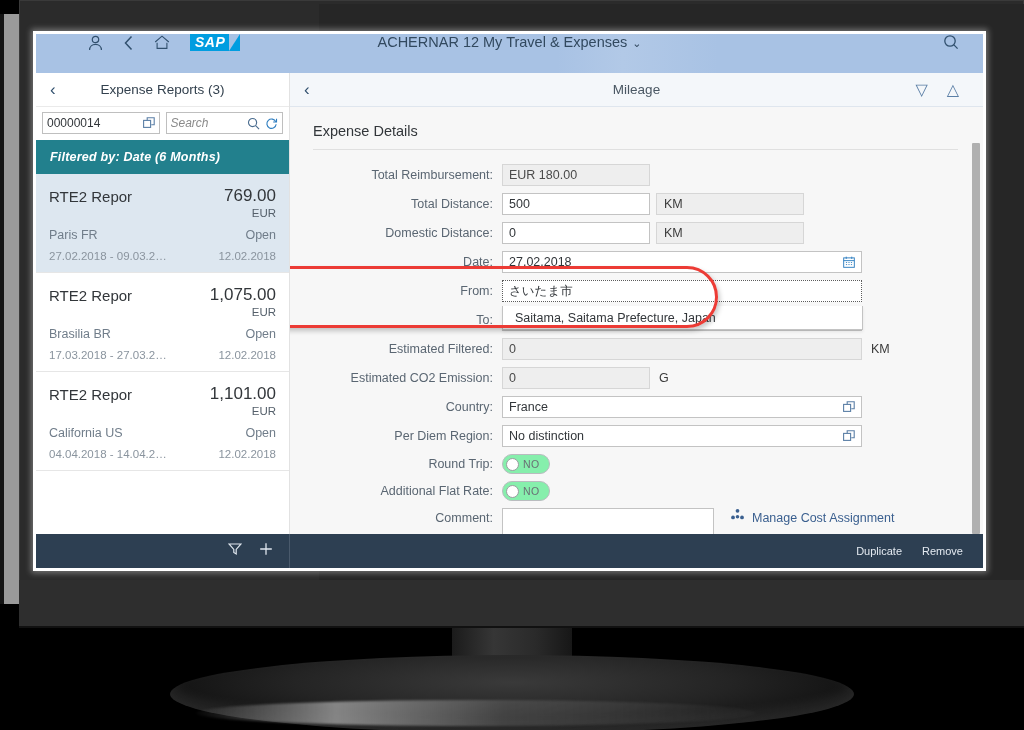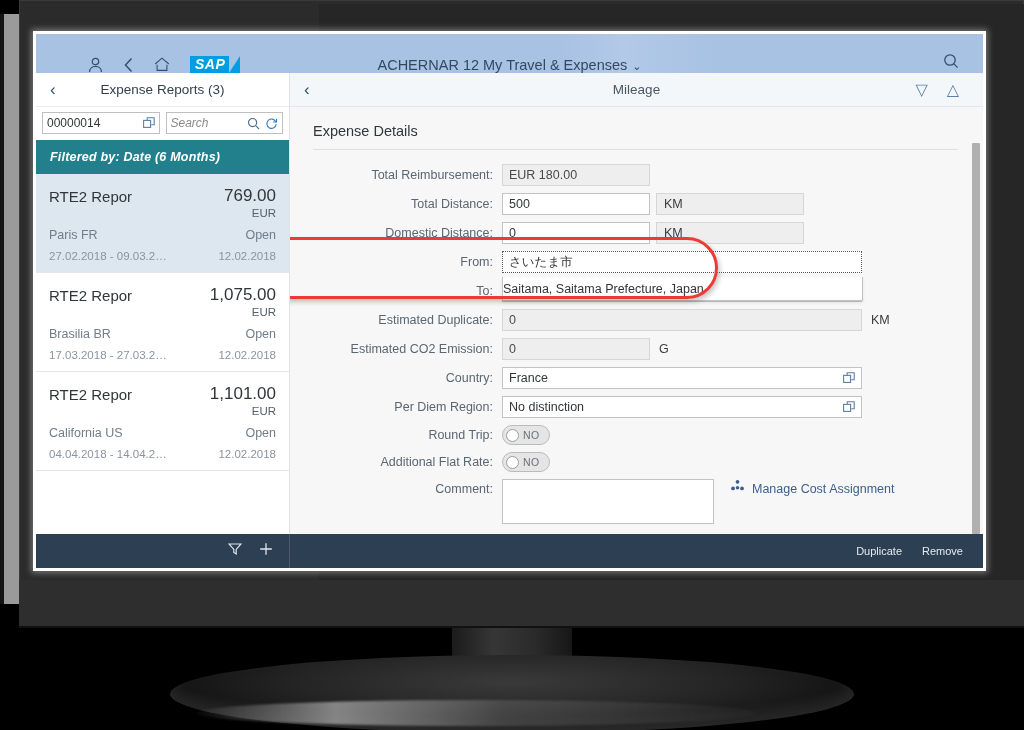--- a/index.html
+++ b/index.html
@@ -56,21 +56,21 @@
 
   
   .screen {
     position: absolute; left: 36px; top: 34px; width: 947px; height: 534px;
     background: #ffffff; overflow: hidden;
   }
 
   
   .shell-header {
     height: 39px; background: #a7c1e3;
-    display: flex; align-items: flex-end; position: relative;
+    display: flex; align-items: flex-start; position: relative;
     background: linear-gradient(90deg,#a8c2e4 0%,#a8c2e4 55%,#b2c9e7 62%,#a8c2e4 72%,#a8c2e4 100%);
   }
   .sh-left { display: flex; align-items: center; gap: 20px; padding-left: 52px; }
   .sh-ico { color: #31506e; display:flex; align-items:center; }
   .sap-logo {
     background: #009de0; color: #fff; font-weight: bold; font-size: 14px;
     font-style: italic; letter-spacing: .5px;
     padding: 1px 4px 2px 5px; position: relative; line-height: 14px;
   }
   .sap-logo::after {
@@ -153,38 +153,38 @@
   .unit-plain { font-size: 12.5px; color: #3b3b3b; margin-left: 9px; }
   .w-total { width: 148px; }
   .w-med { width: 148px; }
   .w-unit { width: 148px; }
   .w-wide { width: 360px; }
   .vh-ico { position: absolute; right: 6px; color: #5b7fa6; display: flex; }
   .cal-ico { position: absolute; right: 6px; color: #2f7ec0; display: flex; }
 
   .switch {
     width: 48px; height: 19px; border: 1px solid #b9bcbf; border-radius: 10px;
-    background: #e5e5e5; display: flex; align-items: center; padding: 9px 3px; gap: 4px;
+    background: #86efac; display: flex; align-items: center; padding: 9px 3px; gap: 4px;
   }
   .knob { width: 13px; height: 13px; border-radius: 50%; border: 1.5px solid #9a9da0; background: #fff; flex:none;}
   .sw-txt { font-size: 10.5px; color: #6a6f75; letter-spacing: .4px; }
 
   .comment-box { width: 212px; height: 45px; border: 1px solid #c3c3c3; background: #fff; }
   .mca { display: flex; align-items: center; gap: 7px; margin-left: 16px; }
   .mca-txt { font-size: 12.5px; color: #3a5f8f; }
 
   
   .fromto-wrap { position: relative; }
   .inp.focusfield {
     border: 1px dotted #5c5c5c; background: #fff;
   }
   .suggest {
     position: absolute; left: 212px; top: 26px; width: 361px; height: 24px;
     background: #fff; border: 1px solid #c3c3c3; border-top: none;
-    display: flex; align-items: center; 
+    display: flex; align-items: center; padding-left: 12px;
     font-size: 12.5px; color: #32363a; z-index: 6;
     box-shadow: 0 2px 3px rgba(0,0,0,.08);
   }
   .red-oval {
     position: absolute; left: -40px; top: -14px; width: 468px; height: 62px;
     border: 3.5px solid #ec3b35; border-radius: 34px; z-index: 7; pointer-events: none;
     box-shadow: 2px 3px 5px rgba(0,0,0,.22);
   }
   .vscroll {
     position: absolute; right: 3px; top: 36px; width: 8px; height: 391px;
@@ -363,36 +363,49 @@
               <span class="inp w-med">500</span>
               <span class="unitbox w-unit">KM</span>
             </div>
 
             <div class="row">
               <span class="lbl">Domestic Distance:</span>
               <span class="inp w-med">0</span>
               <span class="unitbox w-unit">KM</span>
             </div>
 
+            <div class="row">
+              <span class="lbl">Date:</span>
+              <span class="inp w-wide">
+                <span>27.02.2018</span>
+                <span class="cal-ico">
+                  <svg width="12" height="12" viewBox="0 0 14 14" fill="none" stroke="currentColor" stroke-width="1.1">
+                    <rect x="0.8" y="2.2" width="12.4" height="11"></rect>
+                      <path d="M0.8 5.4h12.4M3.8 0.8v2.6M10.2 0.8v2.6"></path>
+                    <path d="M3.4 7.6h1.4M6.3 7.6h1.4M9.2 7.6h1.4M3.4 10h1.4M6.3 10h1.4M9.2 10h1.4" stroke-width="1"></path>
+                  </svg>
+                </span>
+              </span>
+            </div>
 
             <div class="fromto-wrap">
               <div class="row">
                 <span class="lbl">From:</span>
                 <span class="inp focusfield w-wide">さいたま市</span>
               </div>
               <div class="row">
                 <span class="lbl">To:</span>
                 <span class="inp w-wide"></span>
               </div>
               <div class="suggest">Saitama, Saitama Prefecture, Japan</div>
               <div class="red-oval"></div>
             </div>
 
             <div class="row">
-              <span class="lbl">Estimated Duplicate:</span>
+              <span class="lbl">Estimated Filtered:</span>
               <span class="inp ro w-wide">0</span>
               <span class="unit-plain">KM</span>
             </div>
 
             <div class="row">
               <span class="lbl">Estimated CO2 Emission:</span>
               <span class="inp ro w-med">0</span>
               <span class="unit-plain">G</span>
             </div>
 

